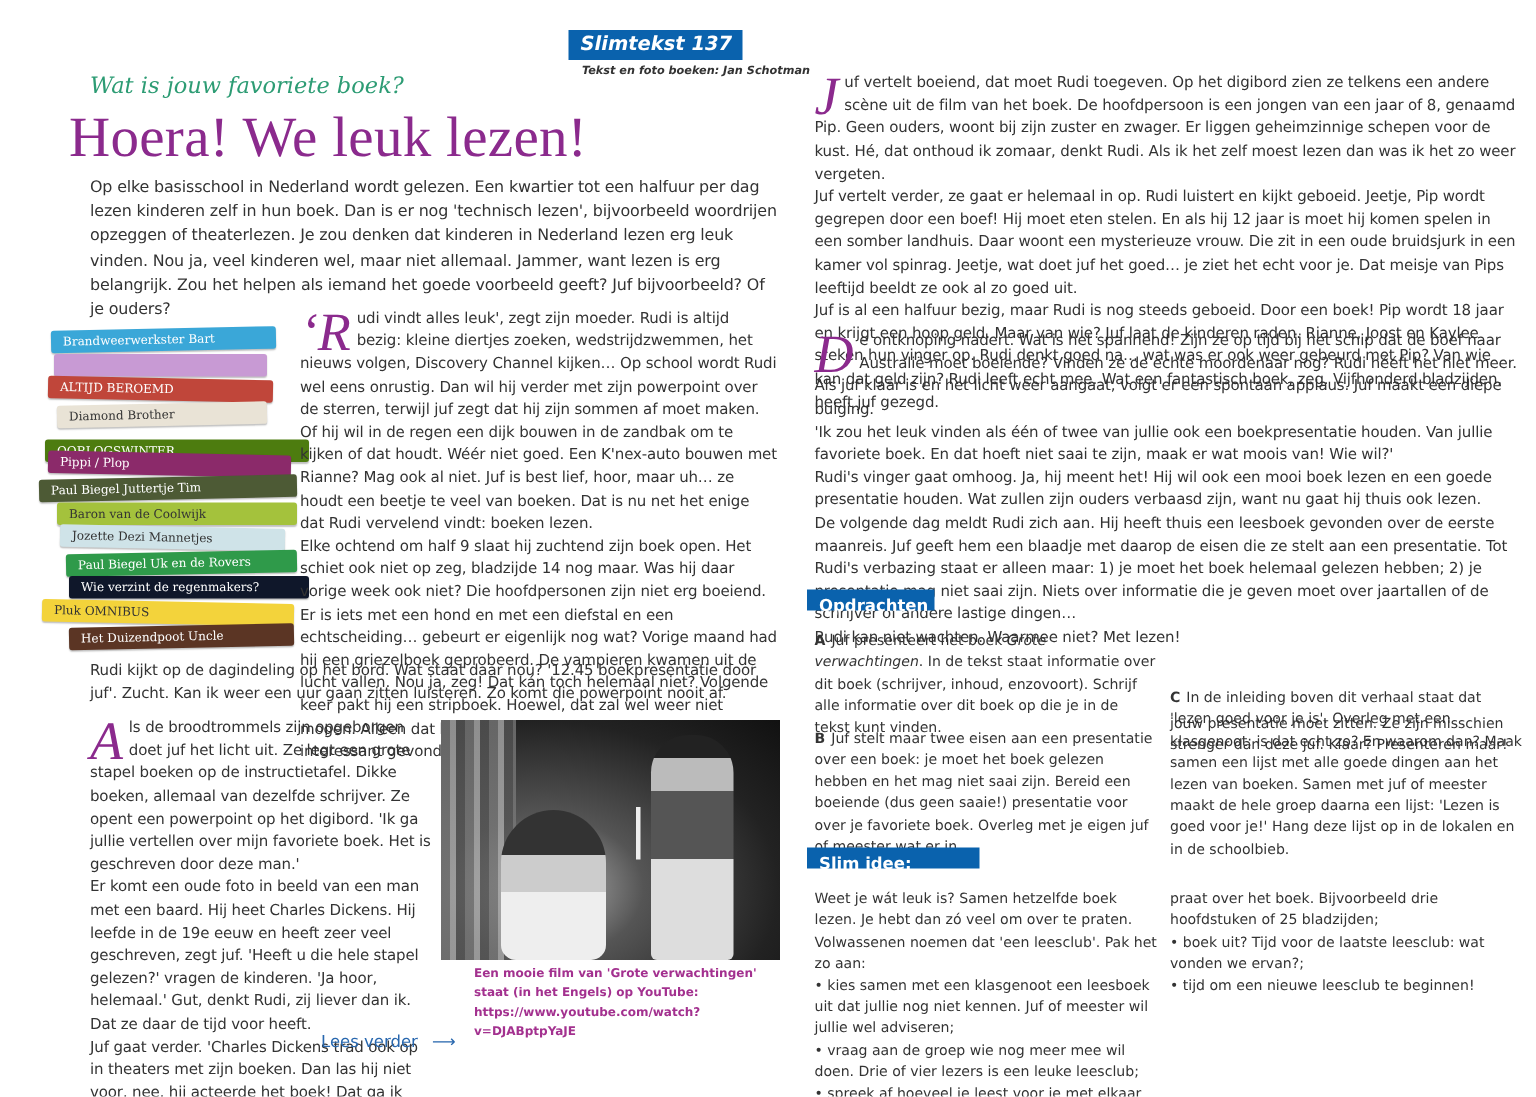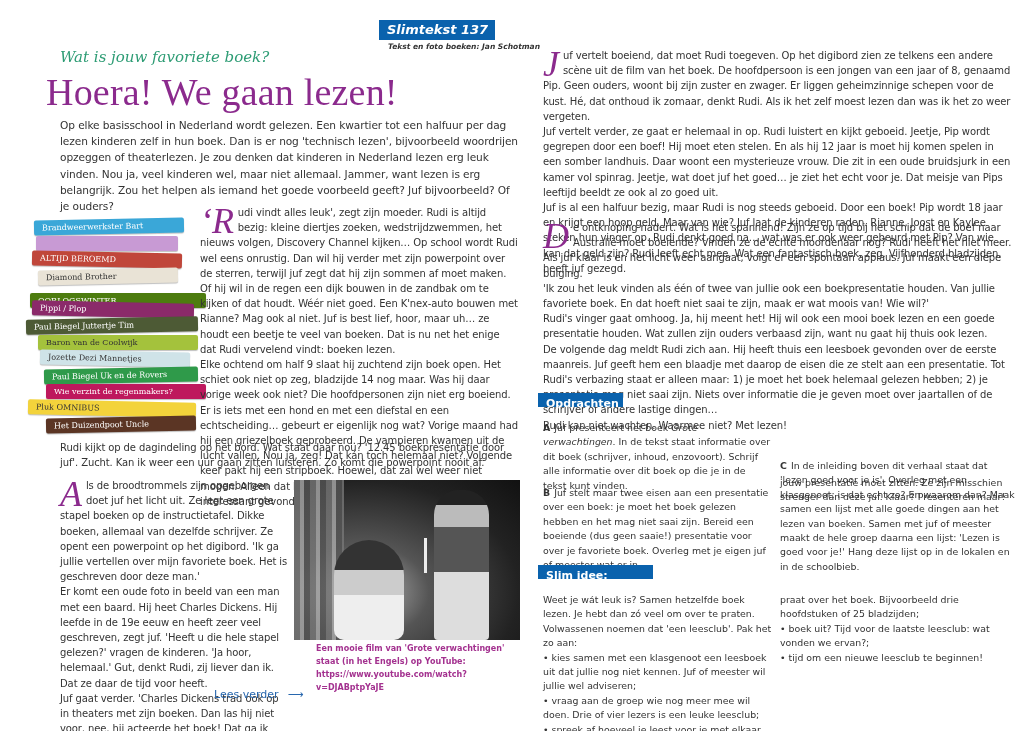--- a/index.html
+++ b/index.html
@@ -82,36 +82,36 @@
   .slim-right { left: 780px; top: 593px; width: 236px; }
   .lbl { font-weight: bold; margin-right: 4px; }
   p { margin: 0; }
 </style>
 </head>
 <body>
 
 <div class="abs badge">Slimtekst 137</div>
 <div class="abs credit">Tekst en foto boeken: Jan Schotman</div>
 <div class="abs kicker">Wat is jouw favoriete boek?</div>
-<div class="abs title">Hoera! We gaan lezen!</div>
+<div class="abs title">Hoera! We leuk lezen!</div>
 
 <div class="abs body-text intro">Op elke basisschool in Nederland wordt gelezen. Een kwartier tot een halfuur per dag lezen kinderen zelf in hun boek. Dan is er nog 'technisch lezen', bijvoorbeeld woordrijen opzeggen of theaterlezen. Je zou denken dat kinderen in Nederland lezen erg leuk vinden. Nou ja, veel kinderen wel, maar niet allemaal. Jammer, want lezen is erg belangrijk. Zou het helpen als iemand het goede voorbeeld geeft? Juf bijvoorbeeld? Of je ouders?</div>
 
 <div class="abs books" id="books">
     <div class="book" style="left: 8px; width: 150px; top: 10px; background: rgb(58, 167, 216); transform: rotate(-1.2deg);">Brandweerwerkster Bart</div>
     <div class="book" style="left: 10px; width: 142px; top: 26.5px; background: rgb(200, 154, 212); transform: rotate(0deg);"></div>
     <div class="book" style="left: 6px; width: 150px; top: 43px; background: rgb(192, 70, 58); transform: rotate(1.2deg);">ALTIJD BEROEMD</div>
     <div class="book" style="left: 12px; width: 140px; top: 59.5px; background: rgb(233, 227, 214); color: rgb(51, 51, 51); transform: rotate(-1.2deg);">Diamond Brother</div>
     <div class="book" style="left: 4px; width: 176px; top: 84px; background: #4d7c0f; transform: rotate(0deg);">OORLOGSWINTER</div>
     <div class="book" style="left: 6px; width: 162px; top: 92.5px; background: rgb(139, 42, 106); transform: rotate(1.2deg);">Pippi / Plop</div>
     <div class="book" style="left: 0px; width: 172px; top: 109px; background: rgb(77, 90, 53); transform: rotate(-1.2deg);">Paul Biegel  Juttertje Tim</div>
     <div class="book" style="left: 12px; width: 160px; top: 125.5px; background: rgb(164, 194, 60); color: rgb(51, 51, 51); transform: rotate(0deg);">Baron van de Coolwijk</div>
     <div class="book" style="left: 14px; width: 150px; top: 142px; background: rgb(207, 227, 232); color: rgb(51, 51, 51); transform: rotate(1.2deg);">Jozette Dezi  Mannetjes</div>
     <div class="book" style="left: 18px; width: 154px; top: 158.5px; background: rgb(47, 154, 74); transform: rotate(-1.2deg);">Paul Biegel  Uk en de Rovers</div>
-    <div class="book" style="left: 20px; width: 160px; top: 175px; background: #be185d; transform: rotate(0deg);">Wie verzint de regenmakers?</div>
+    <div class="book" style="left: 20px; width: 160px; top: 175px; background: #0f172a; transform: rotate(0deg);">Wie verzint de regenmakers?</div>
     <div class="book" style="left: 2px; width: 168px; top: 191.5px; background: rgb(243, 211, 59); color: rgb(51, 51, 51); transform: rotate(1.2deg);">Pluk OMNIBUS</div>
     <div class="book" style="left: 20px; width: 150px; top: 208px; background: rgb(91, 53, 36); transform: rotate(-1.2deg);">Het Duizendpoot Uncle</div>
   </div>
 
 <div class="abs body-text p1">
   <span class="dropcap">‘R</span>
   <p>udi vindt alles leuk', zegt zijn moeder. Rudi is altijd bezig: kleine diertjes zoeken, wedstrijdzwemmen, het nieuws volgen, Discovery Channel kijken… Op school wordt Rudi wel eens onrustig. Dan wil hij verder met zijn powerpoint over de sterren, terwijl juf zegt dat hij zijn sommen af moet maken. Of hij wil in de regen een dijk bouwen in de zandbak om te kijken of dat houdt. Wéér niet goed. Een K'nex-auto bouwen met Rianne? Mag ook al niet. Juf is best lief, hoor, maar uh… ze houdt een beetje te veel van boeken. Dat is nu net het enige dat Rudi vervelend vindt: boeken lezen.</p>
   <p>Elke ochtend om half 9 slaat hij zuchtend zijn boek open. Het schiet ook niet op zeg, bladzijde 14 nog maar. Was hij daar vorige week ook niet? Die hoofdpersonen zijn niet erg boeiend. Er is iets met een hond en met een diefstal en een echtscheiding… gebeurt er eigenlijk nog wat? Vorige maand had hij een griezelboek geprobeerd. De vampieren kwamen uit de lucht vallen. Nou ja, zeg! Dat kán toch helemaal niet? Volgende keer pakt hij een stripboek. Hoewel, dat zal wel weer niet mogen. Alleen dat boek over de ruimtevaart, dat had Rudi wel interessant gevonden. Lekker veel mooie foto's!</p>
 </div>
 <div class="abs body-text p1b" style="top:440px;">Rudi kijkt op de dagindeling op het bord. Wat staat daar nou? '12.45 boekpresentatie door juf'. Zucht. Kan ik weer een uur gaan zitten luisteren. Zo komt die powerpoint nooit af.</div>

